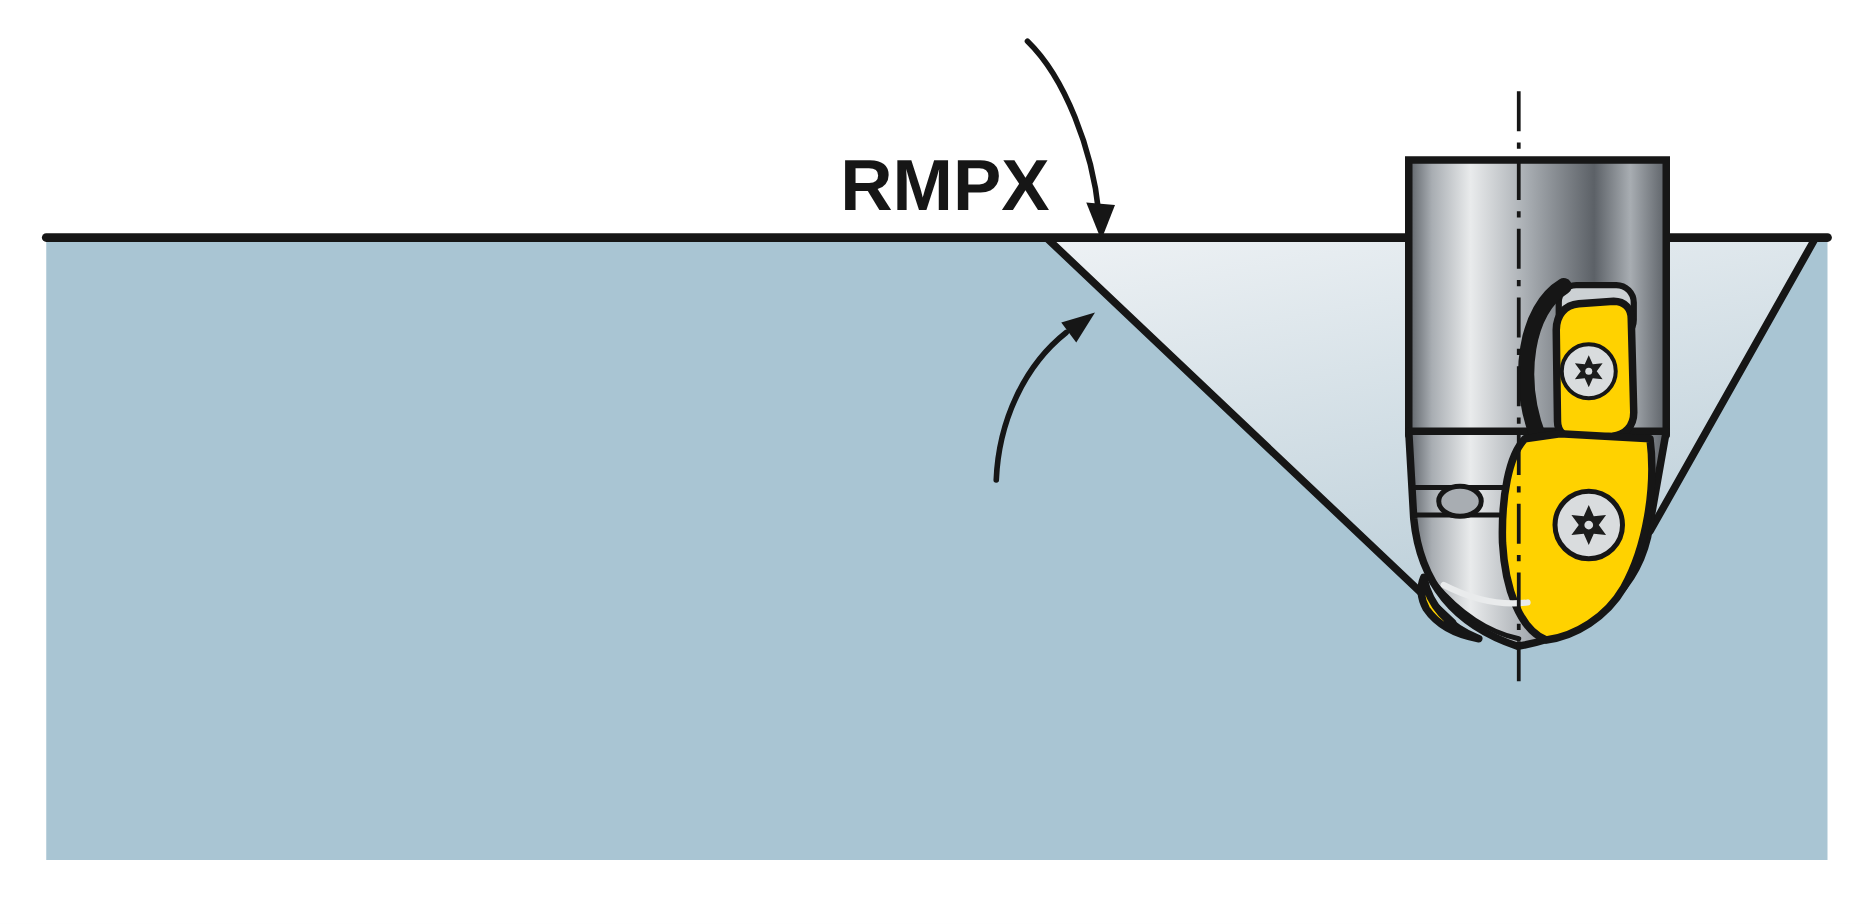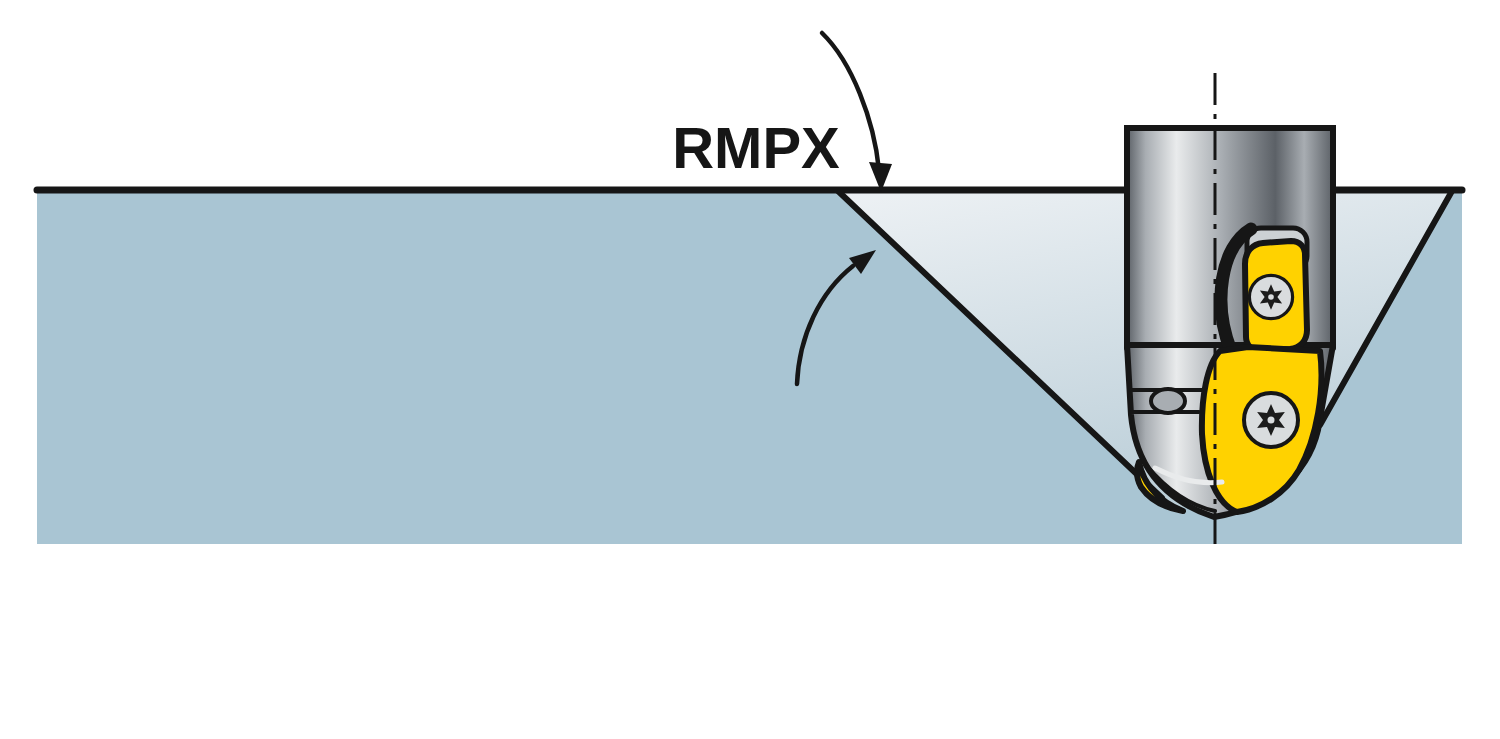--- a/index.html
+++ b/index.html
@@ -3,21 +3,21 @@
 <meta charset="utf-8">
 <style>
   html, body {
     margin: 0;
     padding: 0;
     background: #ffffff;
   }
   .stage {
     position: relative;
     width: 1500px;
-    height: 544px;
+    height: 739px;
     background: var(--background, #ffffff);
     font-family: "Liberation Sans", sans-serif;
     overflow: hidden;
   }
   svg { display: block; }
 
   
   .st-dark   { stop-color: var(--metal-dark,  #5c6167); }
   .st-mid    { stop-color: var(--metal-mid,   #a8adb2); }
   .st-light  { stop-color: var(--metal-light, #e9ebec); }

